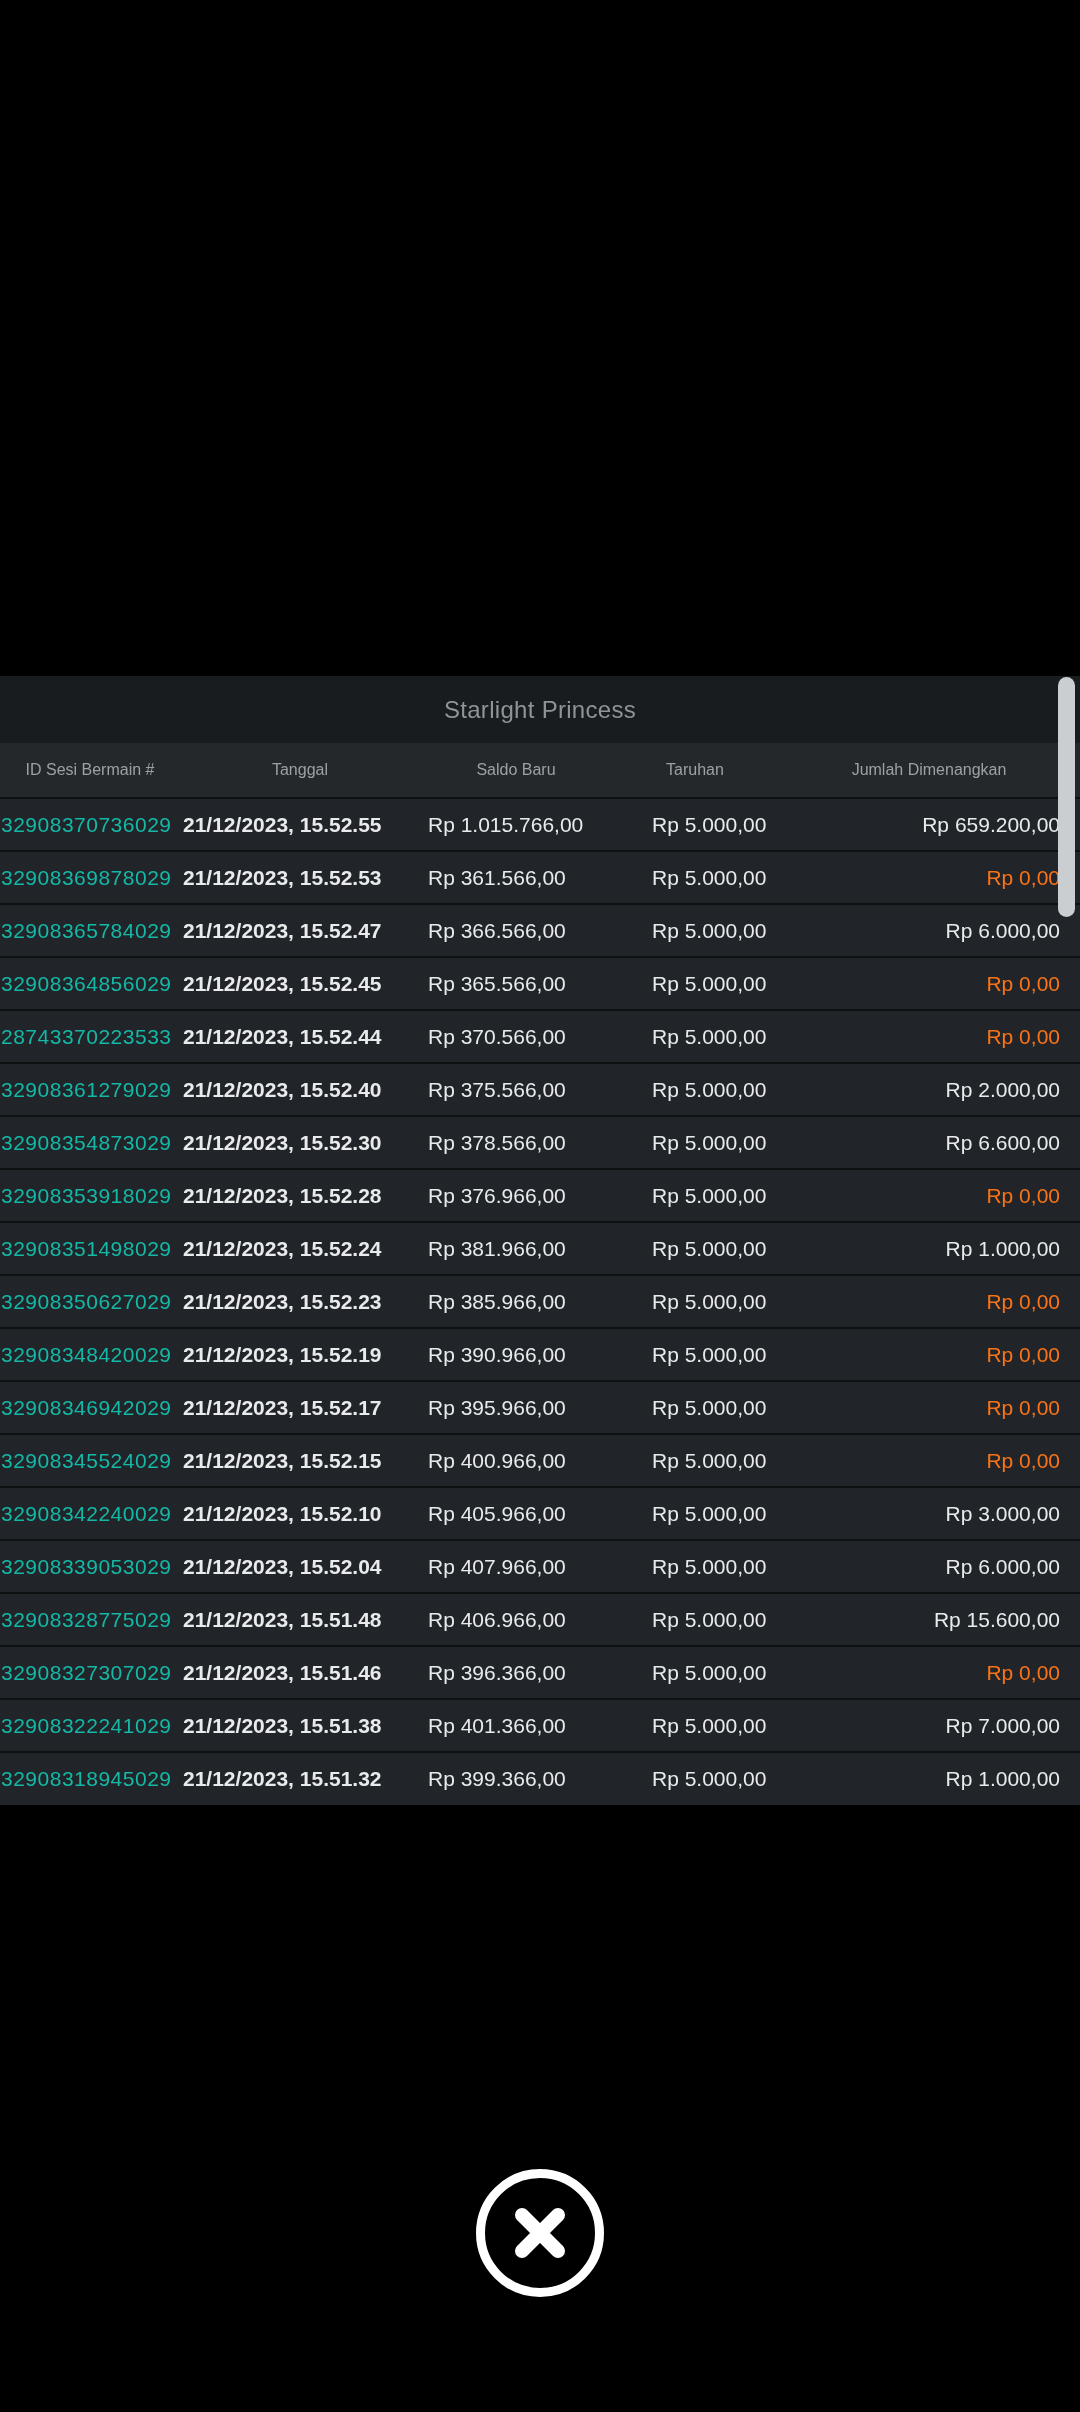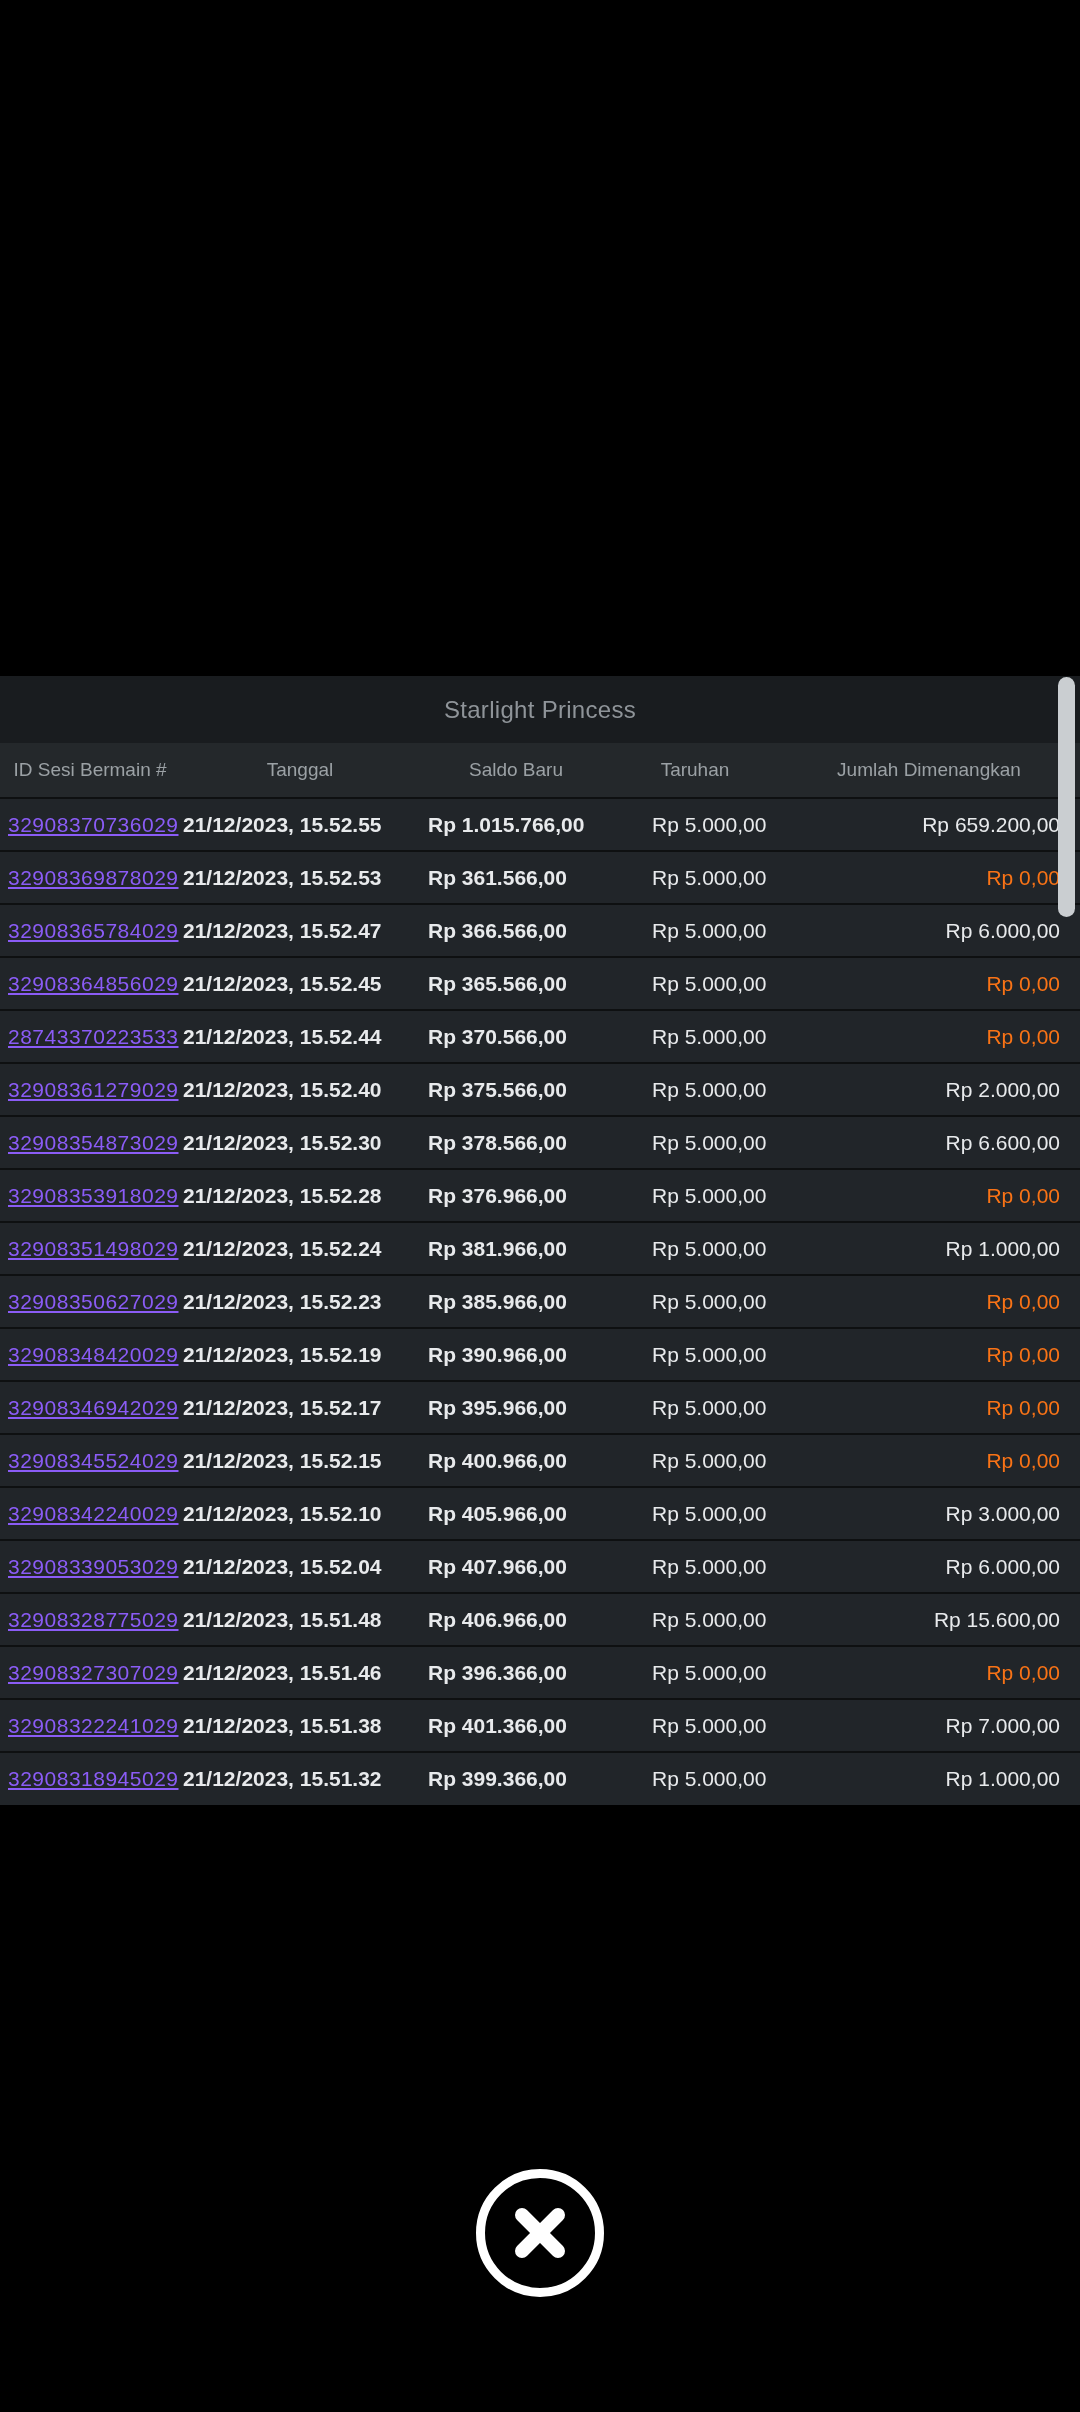--- a/index.html
+++ b/index.html
@@ -22,32 +22,32 @@
     text-align:center; letter-spacing:0.3px;
   }
   table.history {
     width:1080px; border-collapse:collapse; table-layout:fixed;
     background:#212529;
   }
   col.c1{width:180px;} col.c2{width:240px;} col.c3{width:192px;}
   col.c4{width:166px;} col.c5{width:302px;}
   thead th {
     height:55px; background:#24282b;
-    color:#9ba1a5; font-size:19px; font-weight:500;
+    color:#9ba1a5; font-size:16px; font-weight:500;
     text-align:center; padding:0; white-space:nowrap;
   }
   tbody td {
     height:53px; padding:0;
     border-top:2px solid #0e1011;
     font-size:21px; color:#e8eaec;
     white-space:nowrap; overflow:hidden;
   }
-  tbody td:nth-child(1){ color:#8b5cf6; padding-left:8px; font-weight:400; letter-spacing:0.5px;text-decoration:underline; }
+  tbody td:nth-child(1){ color:#14b8a6; padding-left:1px; font-weight:400; letter-spacing:0.5px; }
   tbody td:nth-child(2){ padding-left:3px;  font-weight:700; }
-  tbody td:nth-child(3){ padding-left:8px;  font-weight:700;margin-top:20px; }
+  tbody td:nth-child(3){ padding-left:8px;  font-weight:400;margin-top:20px; }
   tbody td:nth-child(4){ padding-left:40px; font-weight:500; }
   tbody td:nth-child(5){ text-align:right; padding-right:20px; font-weight:500; }
   tbody td.muted { color:#f97316; }
   .scroll-thumb {
     position:absolute; left:1058px; top:677px;
     width:17px; height:240px;
     background:#caced1; border-radius:9px;
   }
   .close-btn {
     position:absolute; left:476px; top:2169px;

